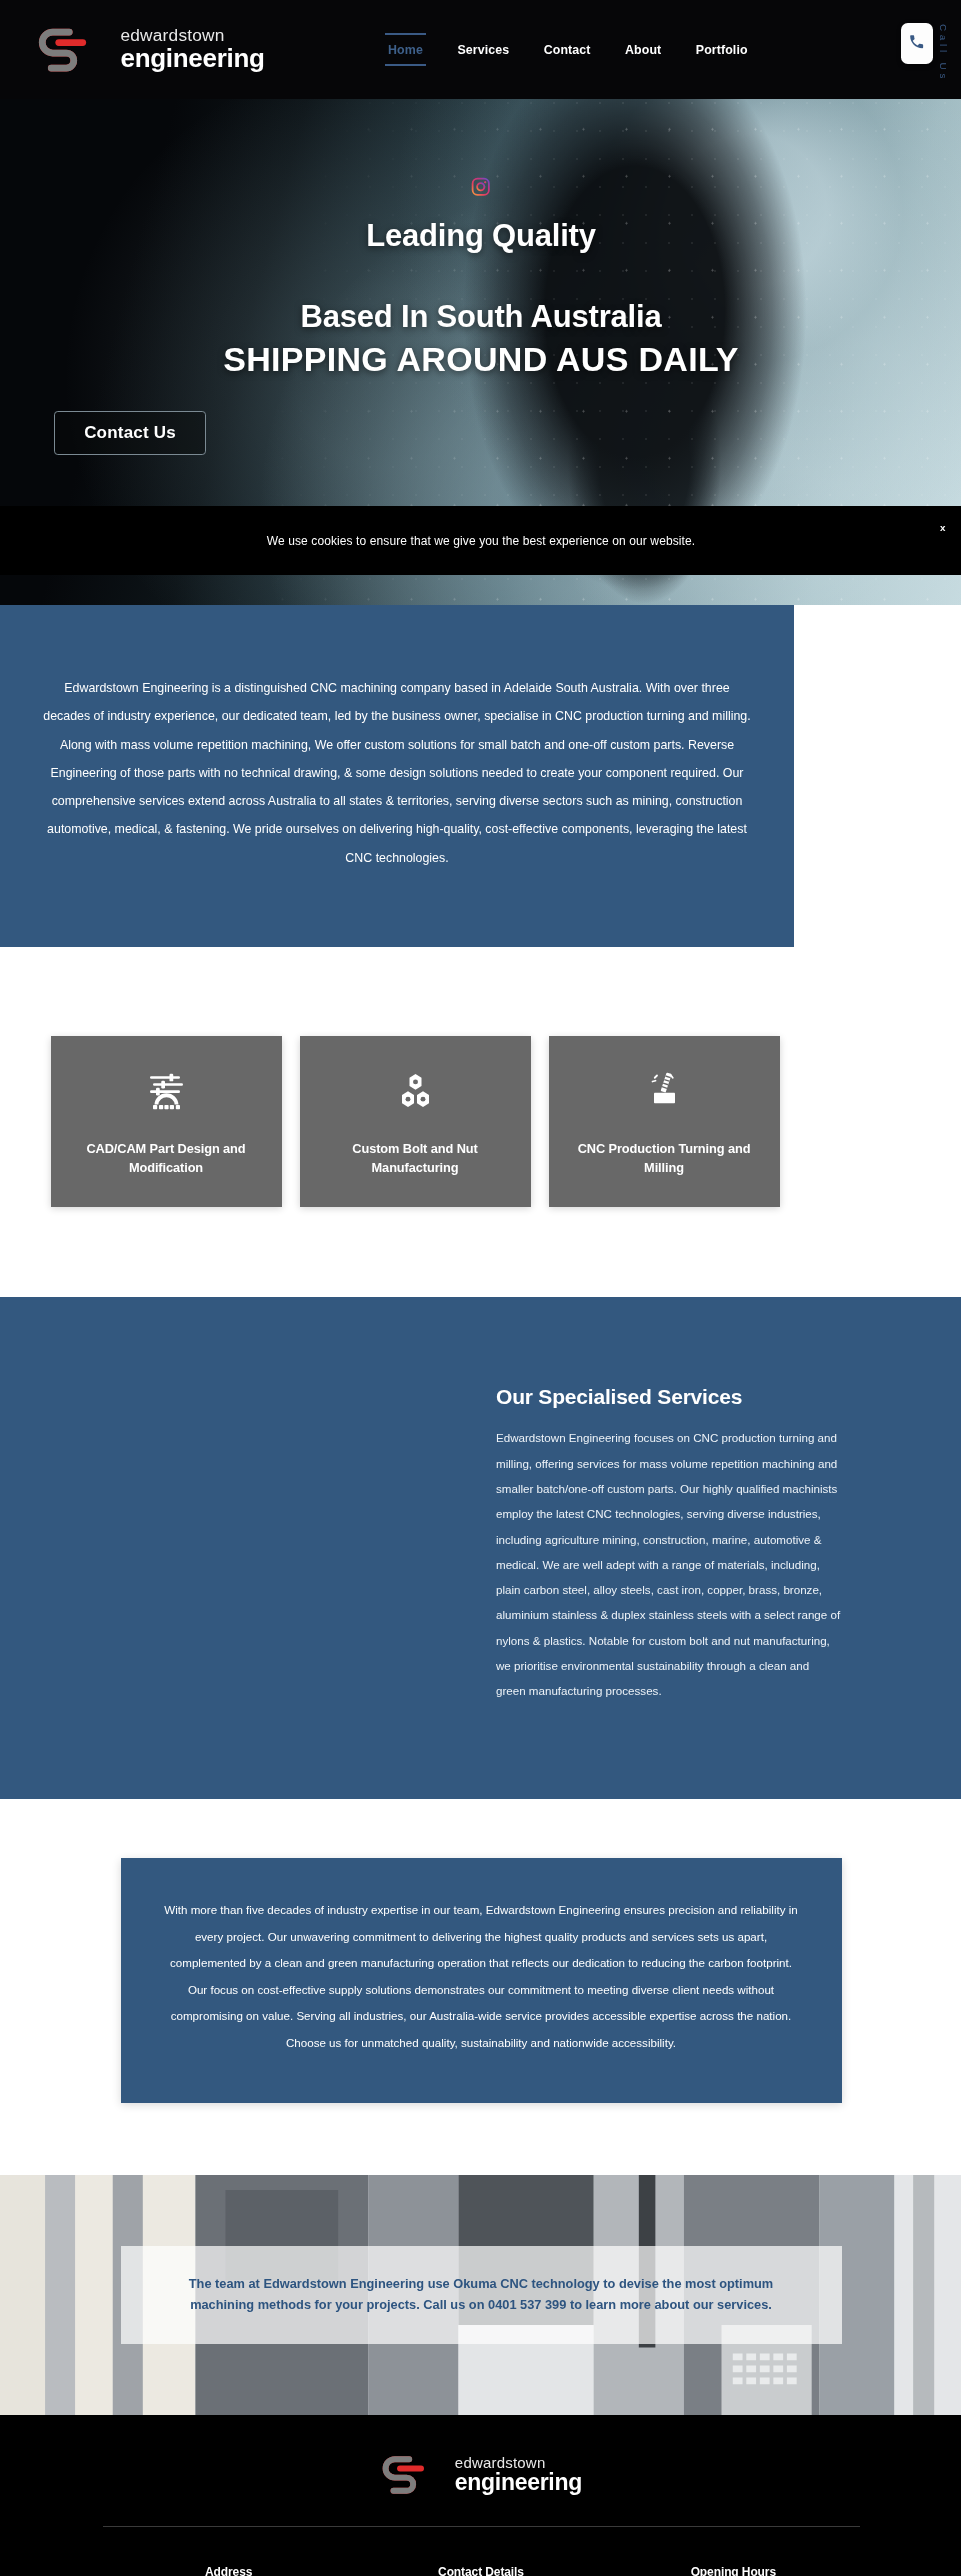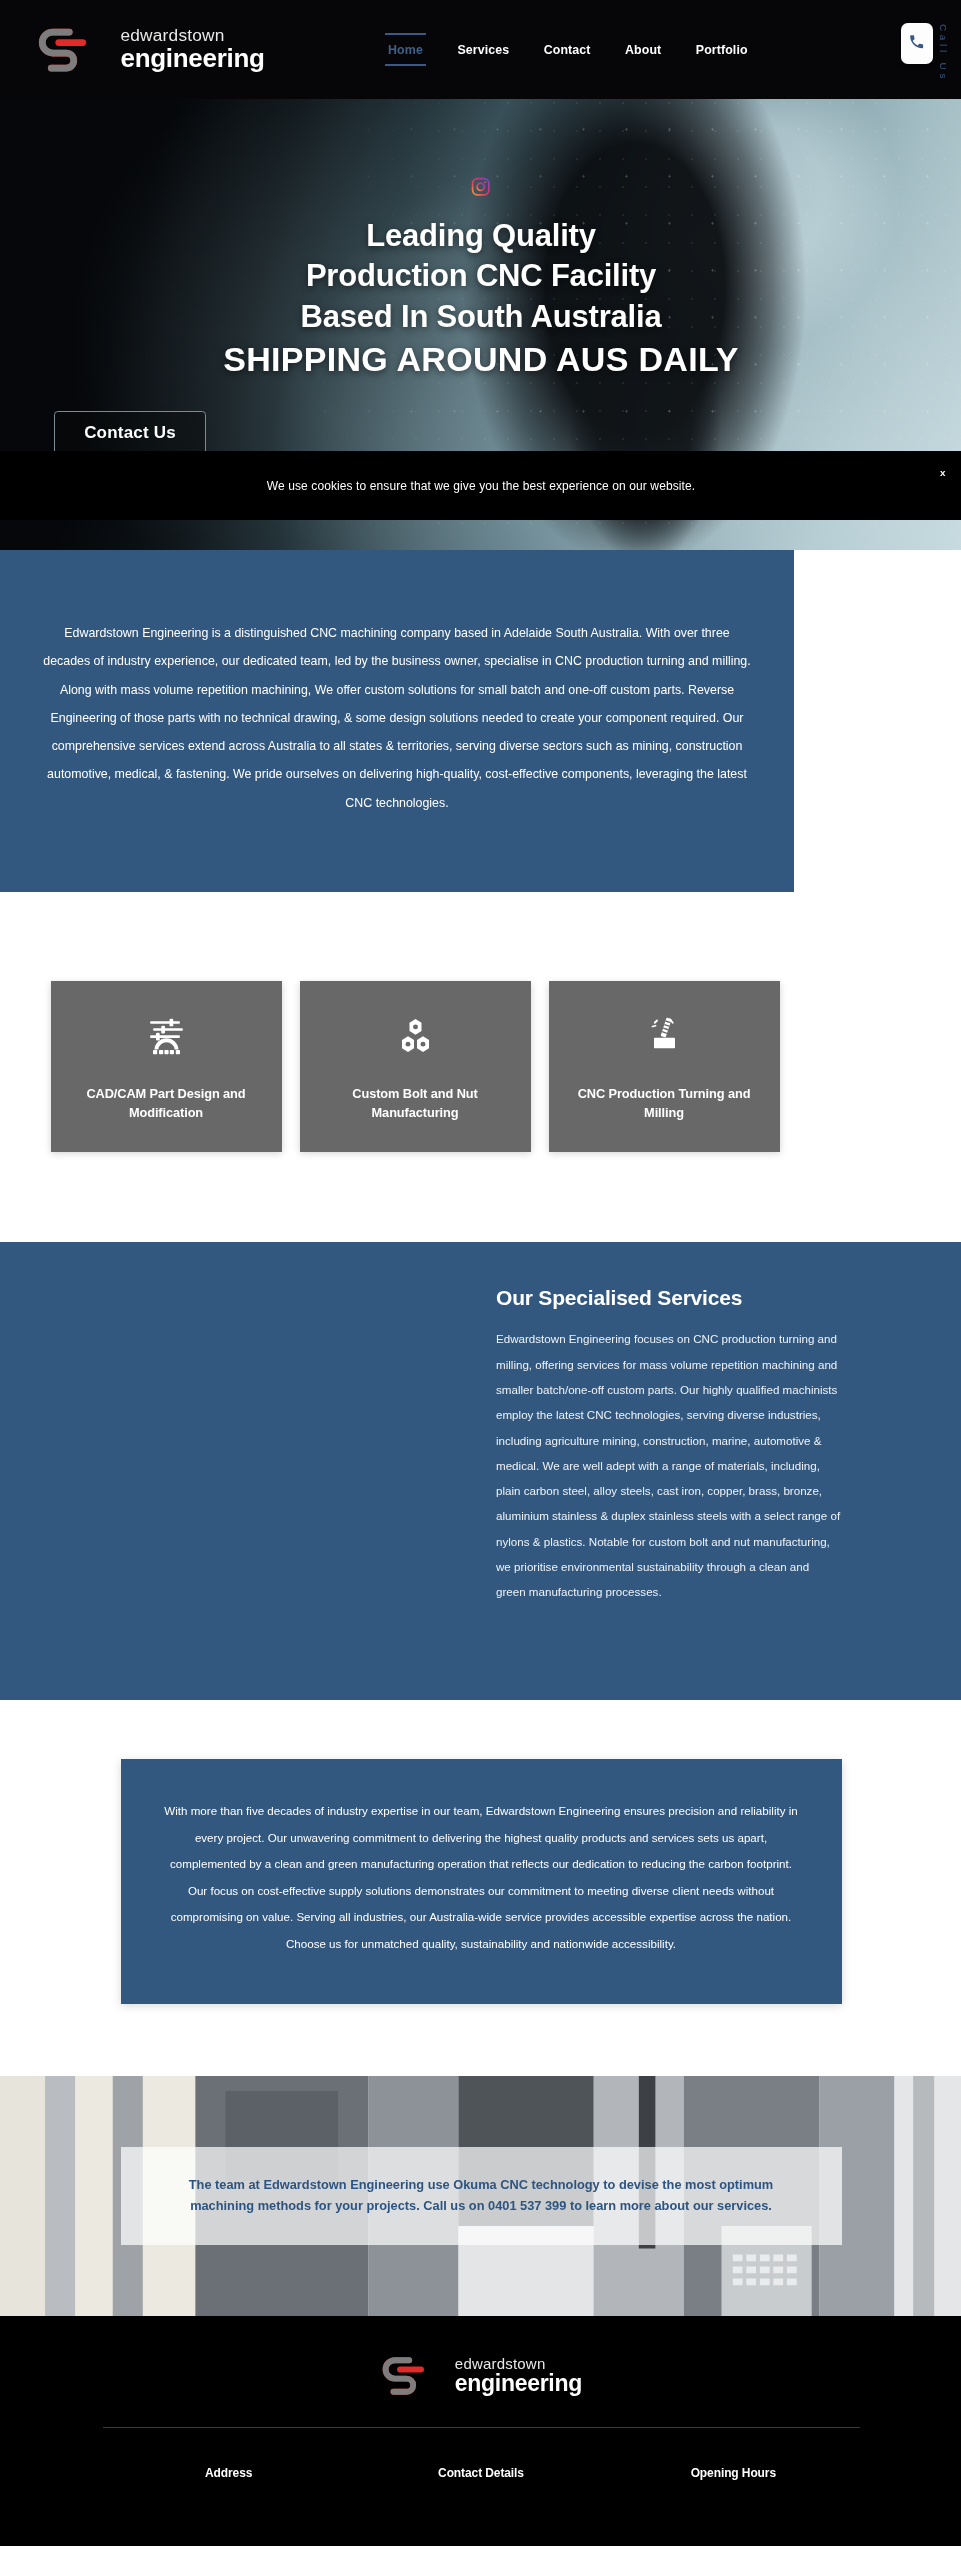--- a/index.html
+++ b/index.html
@@ -57,21 +57,21 @@
     box-shadow:0 1.5px 4.5px rgba(0,0,0,.35); cursor:pointer;
   }
   .call-label {
     writing-mode:vertical-rl; text-orientation:mixed;
     color:#3a5a85; font-size:9.8px; letter-spacing:3.8px; font-weight:400;
     margin-top:1.5px;
   }
 
   
   .hero {
-    position:relative; height:451px; width:962px; overflow:hidden;
+    position:relative; height:506px; width:962px; overflow:hidden;
     background:#10181c;
   }
   .hero-bg {
     position:absolute; inset:0;
     background:
       radial-gradient(circle at 78% 22%, rgba(195,215,222,.55) 0 9%, rgba(120,150,160,.25) 18%, transparent 42%),
       radial-gradient(circle at 88% 62%, rgba(210,228,233,.5) 0 8%, transparent 36%),
       radial-gradient(circle at 60% 80%, rgba(170,195,203,.38) 0 12%, transparent 45%),
       radial-gradient(circle at 40% 55%, rgba(140,170,180,.2) 0 14%, transparent 50%),
       linear-gradient(105deg,#05070a 0 16%, #0d1418 28%, #22343b 42%, #46646f 58%, #7e9ba4 72%, #a9c3c9 86%, #c3d8dd 100%);
@@ -151,21 +151,21 @@
     padding-top:35px; cursor:pointer;
   }
   .card-icon { width:39px; height:39px; margin-bottom:28.6px; }
   .card-title {
     color:#ffffff; font-weight:700; font-size:12.8px; line-height:1.52;
     text-align:center; width:188px; letter-spacing:-0.1px;
   }
 
   
   .spec {
-    background:#33587f; width:962px; padding:44px 0 96px;
+    background:#33587f; width:962px; padding:88px 0 96px;
     display:flex; justify-content:flex-start;
   }
   .spec-col { width:346px; margin-left:496px; }
   .spec h2 {
     color:#ffffff; font-size:21px; font-weight:700; letter-spacing:-0.2px;
     margin-bottom:16.5px;
   }
   .spec p {
     color:#eef3f8; font-size:11.6px; line-height:2.18; font-weight:400;
   }
@@ -280,21 +280,21 @@
           </linearGradient>
         </defs>
         <rect x="2" y="2" width="20" height="20" rx="6" fill="none" stroke="url(#ig)" stroke-width="2.2"></rect>
         <circle cx="12" cy="12" r="4.4" fill="none" stroke="url(#ig)" stroke-width="2.2"></circle>
         <circle cx="17.6" cy="6.4" r="1.35" fill="url(#ig)"></circle>
       </svg>
     </span>
 
     <h1 class="hero-h1">
       <span>Leading Quality</span><br>
-      <span>Production CNC Facility</span><br>
+      <br>
       <span>Based In South Australia</span><br>
       <span class="wide">SHIPPING AROUND AUS DAILY</span>
     </h1>
 
     <div class="hero-cta-wrap">
       <a class="hero-cta">Contact Us</a>
     </div>
   </div>
 
   <div class="cookie-bar">

